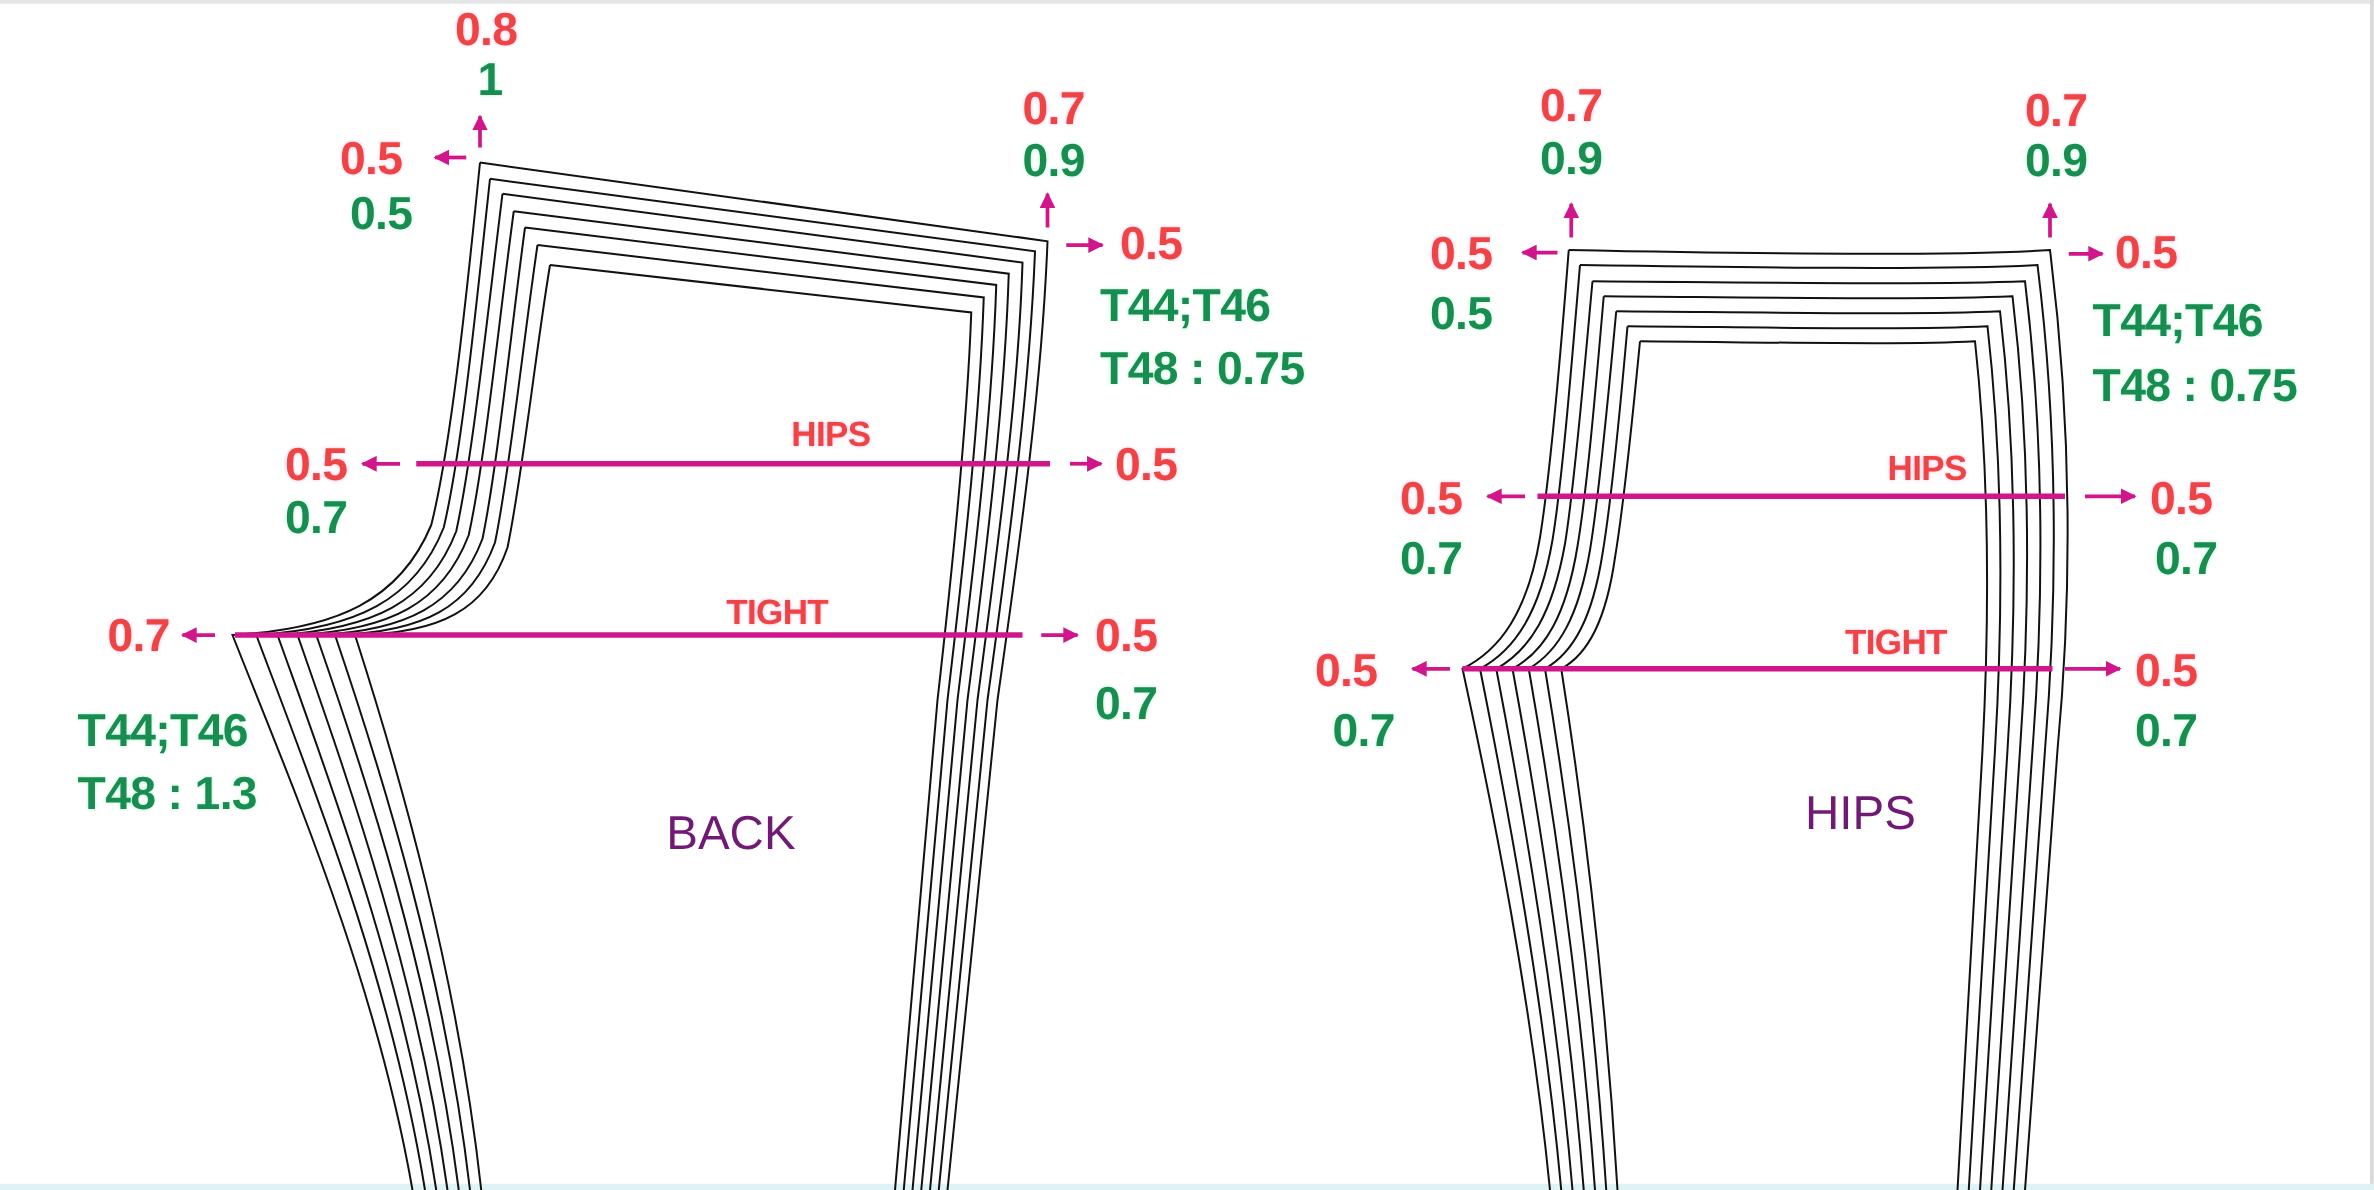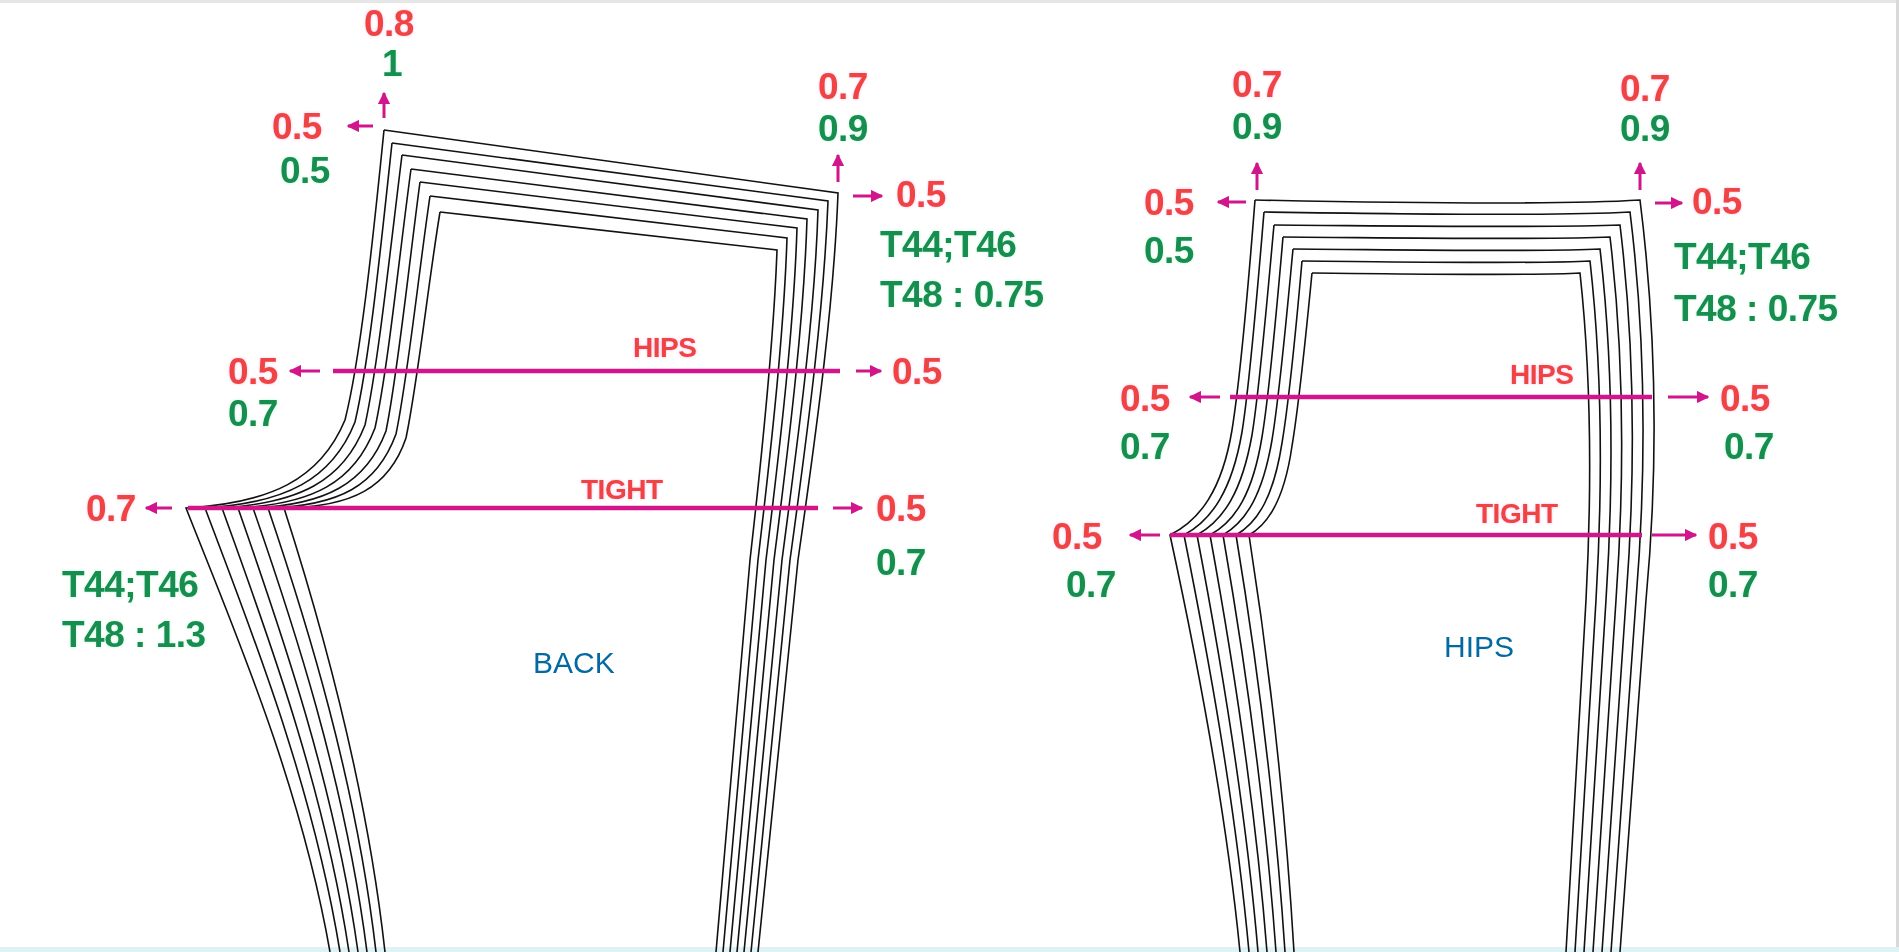--- a/index.html
+++ b/index.html
@@ -6,21 +6,21 @@
   body { width: 1899px; height: 952px; overflow: hidden; position: relative; font-family: "Liberation Sans", sans-serif; }
   #stage { position: absolute; left: 0; top: 0; width: 1899px; height: 952px; }
   .frame-top { position: absolute; left: 0; top: 0; width: 1899px; height: 3px; background: #e6e6e6; }
   .frame-right { position: absolute; right: 0; top: 0; width: 3px; height: 952px; background: #d9d9d9; }
   .frame-bottom { position: absolute; left: 0; bottom: 0; width: 1899px; height: 5px; background: #dff3f7; }
   .lbl { position: absolute; font-weight: bold; white-space: nowrap; line-height: 1; letter-spacing: -0.5px; }
   .mg { color: #ef4444; text-shadow: 0 0 3px rgba(255,150,220,0.6); }
   .gr { color: #188d50; text-shadow: 0 0 3px rgba(150,255,190,0.6); }
   .big { font-size: 37px; }
   .sm  { font-size: 28px; }
-  .piece-name { position: absolute; color: #0369a1; font-size: 30px; font-weight: normal; line-height: 1; }
+  .piece-name { position: absolute; color: #701a75; font-size: 38px; font-weight: normal; line-height: 1; }
 </style>
 </head>
 <body>
 
 <div id="stage">
   <div class="frame-top"></div>
   <div class="frame-right"></div>
   <div class="frame-bottom"></div>
 
   <svg width="1899" height="952" viewBox="0 0 1899 952" style="position:absolute;left:0;top:0">

